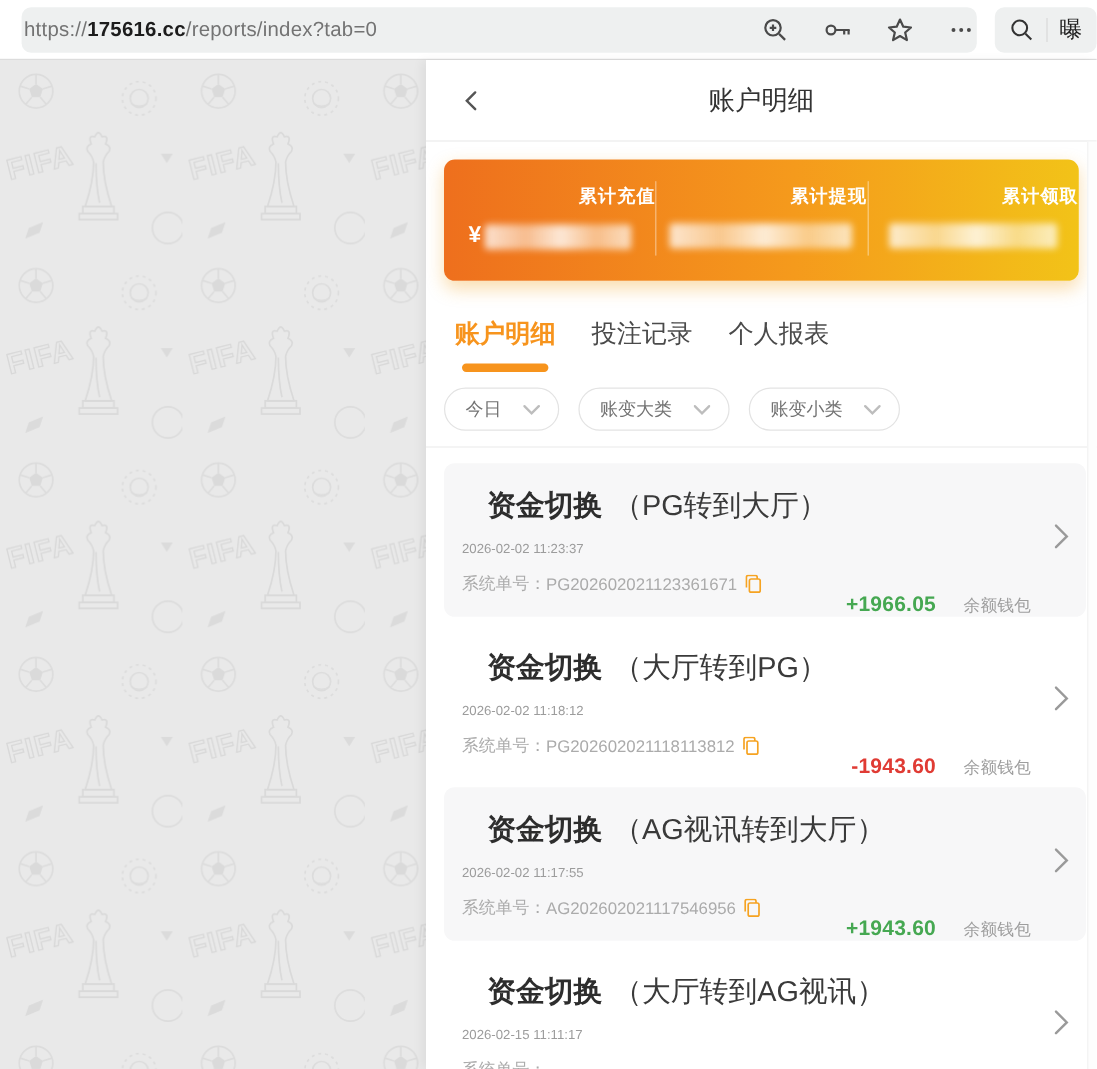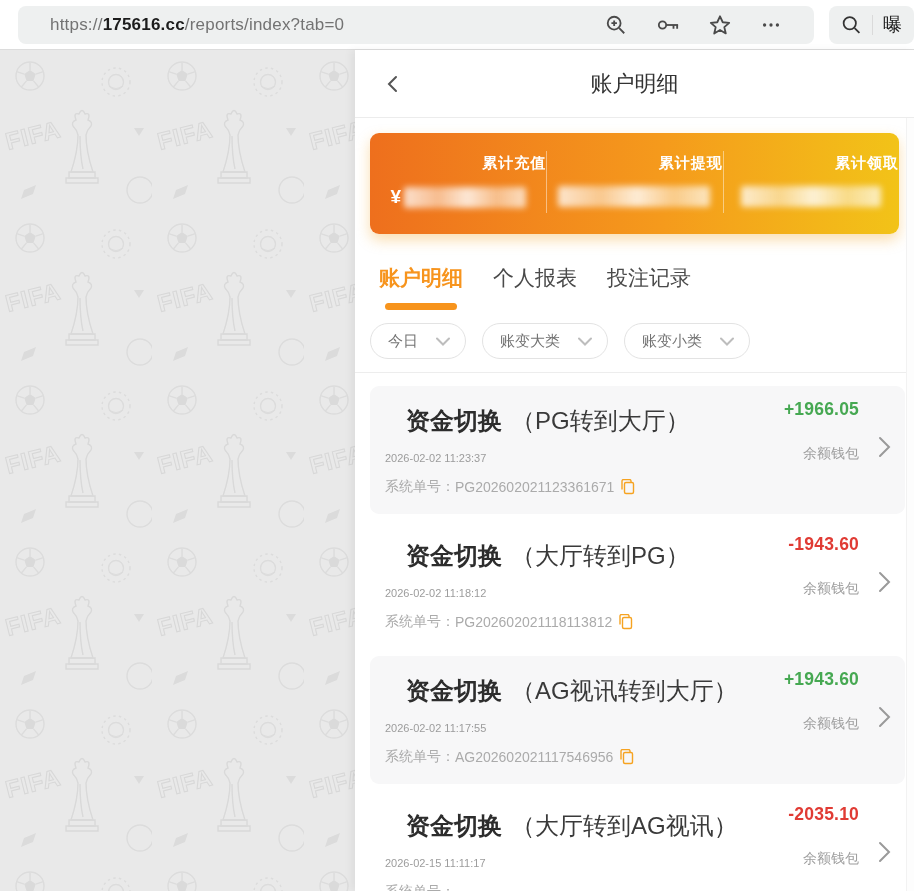--- a/index.html
+++ b/index.html
@@ -3,21 +3,21 @@
 <meta charset="utf-8">
 <style>
   * { margin:0; padding:0; box-sizing:border-box; }
   html,body { width:914px; height:891px; overflow:hidden; }
   body { font-family:"Liberation Sans", sans-serif; background:#fff; position:relative; }
 
   
   .browser-bar { height:50px; background:#fff; border-bottom:1px solid #dcdcdc;
     display:flex; align-items:center; padding:0 0 0 18px; gap:15px; }
   .address-bar { width:812px; height:38px; background:#eef0f0; border-radius:8px;
-    display:flex; align-items:center; padding:0 32px; }
+    display:flex; align-items:center; padding:0 2px; }
   .url { font-size:17px; color:#737373; letter-spacing:.2px; white-space:nowrap; flex:1; }
   .url .strong { color:#1c1c1c; font-weight:700; }
   .bar-icons { display:flex; align-items:center; gap:29px; margin-left:auto; }
   .bar-icons svg, .quick-search svg { display:block; }
   .icon-btn { background:none; border:none; cursor:pointer; padding:0; line-height:0; }
   .quick-search { height:38px; background:#eef0f0; border-radius:8px; display:flex;
     align-items:center; gap:10px; padding:0 12px; min-width:85px; }
   .quick-search .qtext { font-size:19px; color:#222; }
   .qs-divider { width:1px; height:20px; background:#dadada; }
 
@@ -73,21 +73,21 @@
   .list { padding:13px 9px 0 15px; }
   .item { position:relative; height:128px; margin-bottom:7px; border-radius:9px; padding:19px 0 0 15px; }
   .item.card { background:#f7f7f8; }
   .item-title { font-size:24px; color:#2d2d2d;margin-left:21px; }
   .t-main { font-weight:700; }
   .t-sub { font-weight:400; color:#3a3a3a; margin-left:9px; }
   .item-date { margin-top:15px; font-size:11px; color:#9c9c9c; }
   .item-order { margin-top:14px; font-size:14px; color:#ababab; display:flex; align-items:center; }
   .copy-btn { background:none; border:none; cursor:pointer; line-height:0; padding:0; margin-left:7px; }
   .item-right { position:absolute; right:46px; top:13px; bottom:0; display:flex;
-    flex-direction:column; align-items:flex-end; }
+    flex-direction:row; align-items:flex-end;gap:23px; }
   .amount { font-size:17.5px; font-weight:700; letter-spacing:.2px; }
   .amount.positive { color:#46a852; }
   .amount.negative { color:#e03b34; }
   .wallet { margin-top:25px; font-size:14px; color:#9e9e9e; }
   .item-chev { position:absolute; right:13px; top:50px; }
 </style>
 </head>
 <body>
 
 <div class="browser-bar">
@@ -203,25 +203,25 @@
           </div>
       </div>
     </div>
 
     <div class="tabs">
       <button class="tab active">
         <span class="tab-label">账户明细</span>
         <span class="tab-underline"></span>
       </button>
       <button class="tab">
+        <span class="tab-label">投注记录</span>
+        <span class="tab-underline"></span>
+      </button>
+      <button class="tab">
         <span class="tab-label">个人报表</span>
-        <span class="tab-underline"></span>
-      </button>
-      <button class="tab">
-        <span class="tab-label">投注记录</span>
         <span class="tab-underline"></span>
       </button>
     </div>
 
     <div class="filters">
       <button class="pill">
         <span class="pill-label">今日</span>
         <svg width="14" height="9" viewBox="0 0 14 9" fill="none" stroke="#bdbdbd" stroke-width="2" stroke-linecap="round">
             <path d="M1 1.5 7 7.5 13 1.5"></path>
           </svg>

